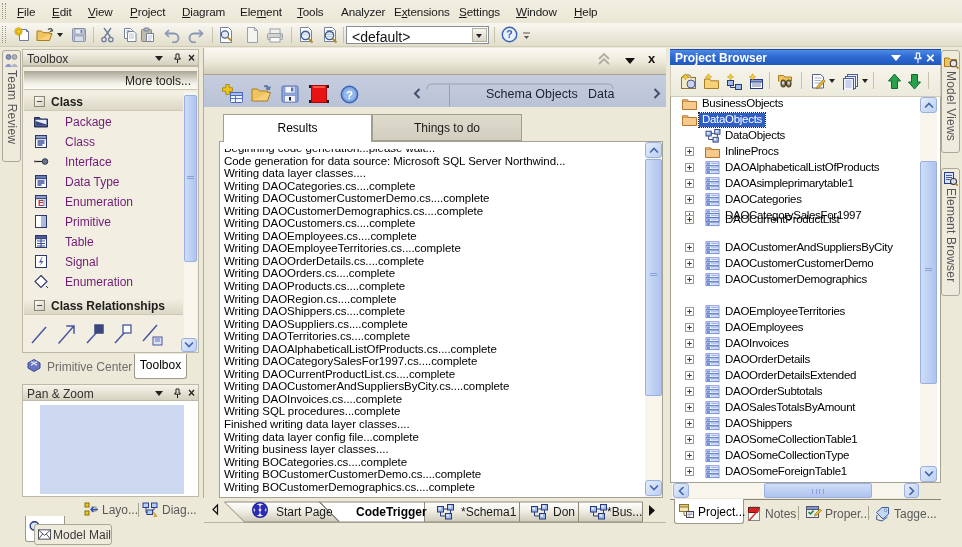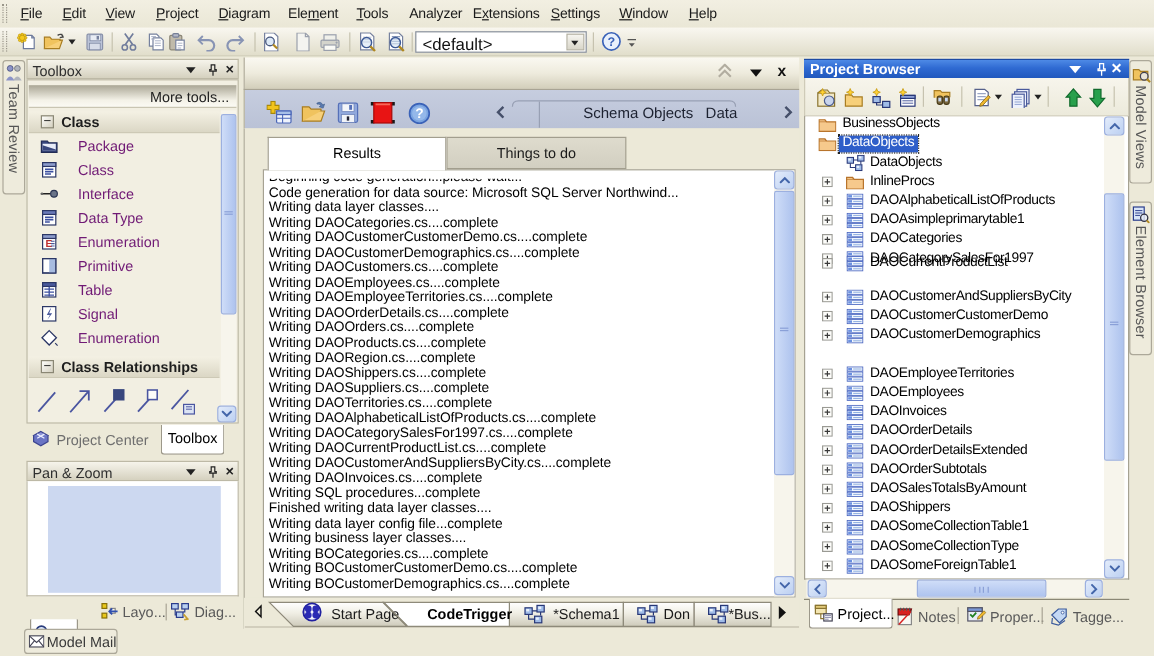--- a/index.html
+++ b/index.html
@@ -269,21 +269,21 @@
       </svg>
     </div>
 </div>
 
 <div class="btab" style="left:26px;top:356px">
   <svg width="16" height="17" style="position:absolute;top:2px" viewBox="0 0 16 17">
       <path d="M2 5 L8 1.5 L14 5 L8 8.5 Z" fill="#8c94d8" stroke="#3c4490"></path>
       <path d="M2 5 v5 L8 13.5 L14 10 V5" fill="#6a74c4" stroke="#3c4490"></path>
       <path d="M5 3.8 l6 3.4 M11 3.8 l-6 3.4" stroke="#e8ecff" stroke-width="1.1"></path>
     </svg>
-  <span style="position:absolute;left:21px;top:4px;color:#6e6e6e">Project Center</span>
+  <span style="position:absolute;left:21px;top:4px;color:#6e6e6e">Primitive Center</span>
 </div>
 <div class="btab active" style="left:134px;top:354px;width:53px;height:25px;text-align:center;padding-top:4px">Toolbox</div>
 
 <div class="ptitle" style="left:22px;top:384px;width:177px">
   <span class="cap">Pan &amp; Zoom</span>
   <span class="pbtn" style="left:132px"></span>
   <svg class="pinb" style="left:150px" width="9" height="11" viewBox="0 0 9 11">
       <path d="M3 1 h3 v4 h1.2 v1.2 H1.8 V5 H3 z M4.5 6.2 v4" stroke="#222" fill="none"></path>
     </svg>
   <span class="xb" style="left:165px">×</span>
@@ -313,21 +313,21 @@
   <svg width="17" height="16" style="position:absolute;top:1px" viewBox="0 0 17 16">
       <rect x="1" y="1" width="5.5" height="4.5" fill="#b9d0f0" stroke="#2a3c8c"></rect>
       <rect x="9.5" y="1" width="5.5" height="4.5" fill="#b9d0f0" stroke="#2a3c8c"></rect>
       <rect x="5" y="8" width="5.5" height="4.5" fill="#b9d0f0" stroke="#2a3c8c"></rect>
       <path d="M4 5.5 v5 h1 M12 5.5 v2.5 h-1.5" stroke="#2a3c8c" fill="none"></path>
       <path d="M11 10 l4 4.5 M11.5 14.5 l3.5-0.8" stroke="#c8a030" stroke-width="1.4"></path>
     </svg>
   <span style="position:absolute;left:20px;top:2px">Diag...</span>
 </div>
 
-<div class="abs" style="left:20px;top:524px;width:78px;height:21px;background:#eeebdc;border:1px solid #aca899;border-radius:3px">
+<div class="abs" style="left:34px;top:524px;width:78px;height:21px;background:#eeebdc;border:1px solid #aca899;border-radius:3px">
   <svg width="13" height="11" style="position:absolute;left:3px;top:4px" viewBox="0 0 14 11">
       <rect x="0.5" y="0.5" width="13" height="10" fill="#fff" stroke="#445"></rect>
       <path d="M0.5 0.5 L7 6.5 L13.5 0.5 M0.5 10.5 L5 5 M13.5 10.5 L9 5" stroke="#445" fill="none"></path>
     </svg>
   <span style="position:absolute;left:18px;top:3px;font-size:12px;color:#3a3a3a;white-space:nowrap">Model Mail</span>
 </div>
 
 <div class="abs" style="left:203px;top:48px;width:463px;height:27px;background:linear-gradient(180deg,#faf8f1 0%,#eeebdd 50%,#d2ceba 100%);border-bottom:1px solid #a8a494;border-left:1px solid #b2ae9e"></div>
 <svg class="abs" style="left:595px;top:53px" width="20" height="12" viewBox="0 0 20 12">
     <path d="M4 6 L9 1 L14 6 M4 11 L9 6 L14 11" fill="none" stroke="#b2ada0" stroke-width="1.8"></path>

